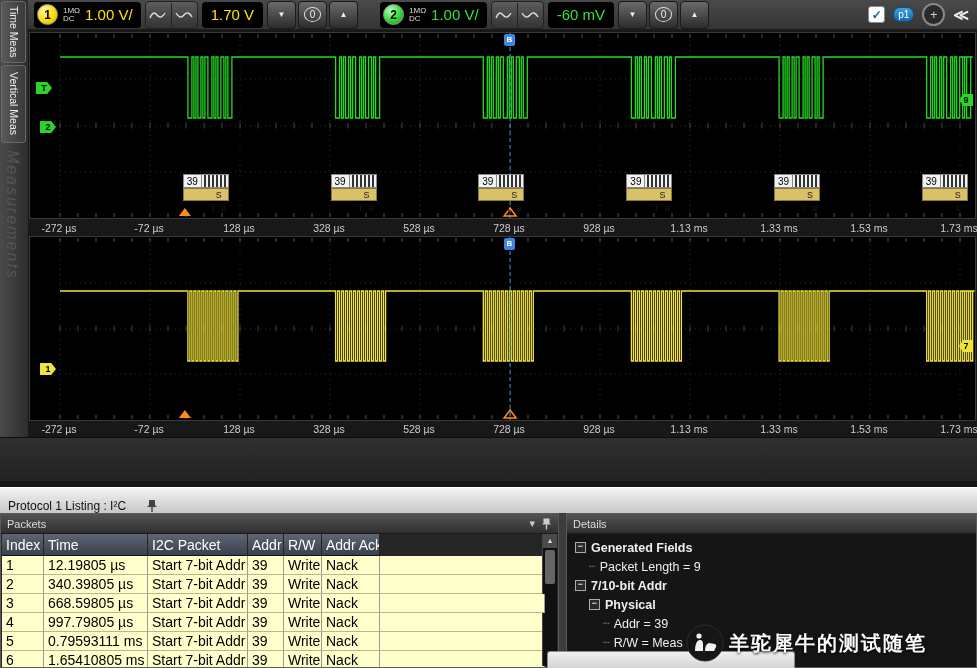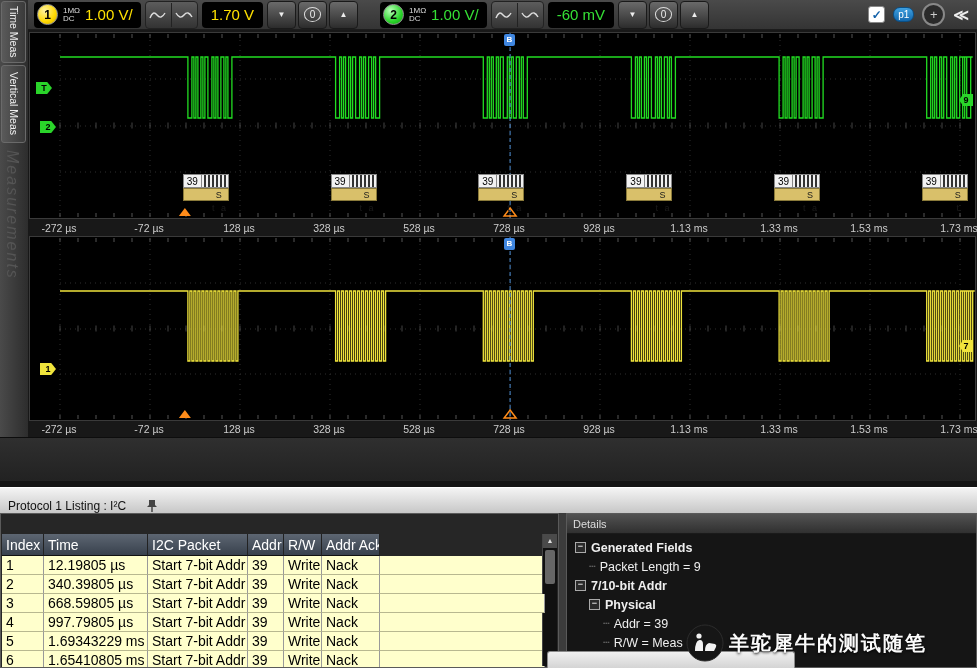--- a/index.html
+++ b/index.html
@@ -638,20 +638,30 @@
 
   <div class="proto-header">
     <span>Protocol 1 Listing : I²C</span>
     <svg width="12" height="16">
       <path d="M3 2 h6 v5 l2 2 h-10 l2-2 z" fill="#444"></path>
       <line x1="6" y1="9" x2="6" y2="14" stroke="#444" stroke-width="1.5"></line>
     </svg>
   </div>
 
   <div class="packets-panel">
+    <div class="panel-titlebar">
+      <span>Packets</span>
+      <span class="tb-right">
+        <span>▾</span>
+        <svg width="11" height="14">
+          <path d="M2.5 1.5 h6 v4.5 l1.5 1.5 h-9 l1.5-1.5 z" fill="#ccc"></path>
+          <line x1="5.5" y1="7.5" x2="5.5" y2="12.5" stroke="#ccc" stroke-width="1.4"></line>
+        </svg>
+      </span>
+    </div>
     <div id="pk-rows">
         <div class="pk-row pk-header">
           <div class="pk-cell">Index</div>
           <div class="pk-cell">Time</div>
           <div class="pk-cell">I2C Packet</div>
           <div class="pk-cell">Addr</div>
           <div class="pk-cell">R/W</div>
           <div class="pk-cell">Addr Ack</div>
         </div>
         <div class="pk-row pk-data">
@@ -685,21 +695,21 @@
           <div class="pk-cell">4</div>
           <div class="pk-cell">997.79805 µs</div>
           <div class="pk-cell">Start 7-bit Addr</div>
           <div class="pk-cell">39</div>
           <div class="pk-cell">Write</div>
           <div class="pk-cell">Nack</div>
           <div class="pk-cell"></div>
         </div>
         <div class="pk-row pk-data">
           <div class="pk-cell">5</div>
-          <div class="pk-cell">1.69343229 ms</div>
+          <div class="pk-cell">0.79593111 ms</div>
           <div class="pk-cell">Start 7-bit Addr</div>
           <div class="pk-cell">39</div>
           <div class="pk-cell">Write</div>
           <div class="pk-cell">Nack</div>
           <div class="pk-cell"></div>
         </div>
         <div class="pk-row pk-data">
           <div class="pk-cell">6</div>
           <div class="pk-cell">1.65410805 ms</div>
           <div class="pk-cell">Start 7-bit Addr</div>

